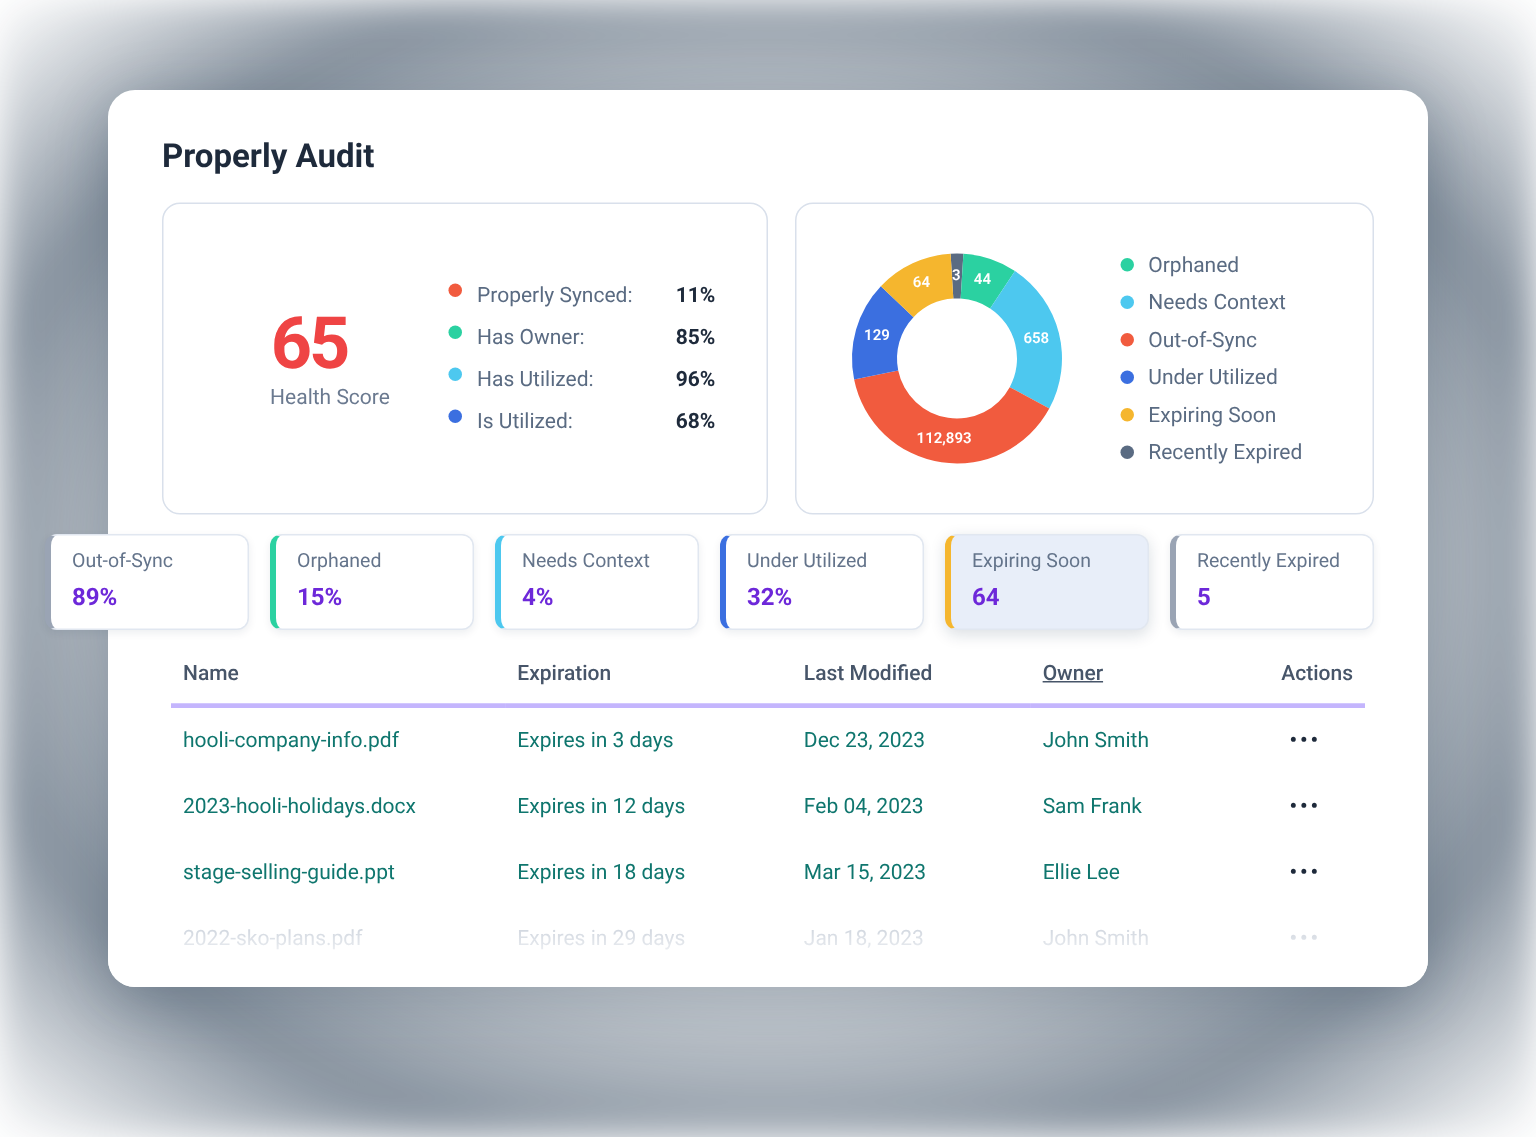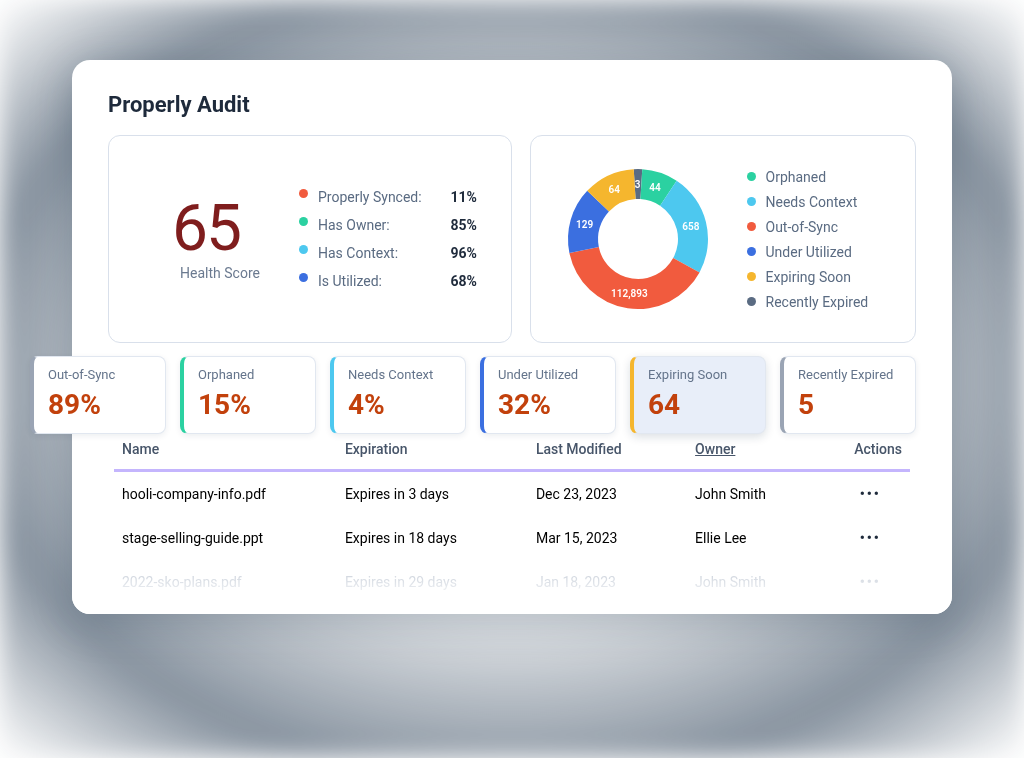--- a/index.html
+++ b/index.html
@@ -36,21 +36,21 @@
     border: 1px solid #d9e0eb;
     border-radius: 12px;
     padding: 18px 22px;
     display: flex;
     flex: 1;
   }
   .health-left {
     display:flex; flex-direction:column; align-items:center; justify-content:center;
     width: 150px;
   }
-  .health-score { font-size: 64px; font-weight: 400; color: #7f1d1d; line-height: 1; letter-spacing: -2px; }
+  .health-score { font-size: 48px; font-weight: 700; color: #ef4444; line-height: 1; letter-spacing: -2px; }
   .health-label { font-size: 14px; color: #6b7a90; margin-top: 4px; margin-left: 28px; }
   .metrics {
     display:flex; flex-direction:column; gap: 12px;
     justify-content:center; margin-left: 18px; flex:1;
   }
   .metric-row { display:flex; align-items:flex-start; font-size: 14px; color:#5a6b82;}
   .dot { width:9px; height:9px; border-radius:50%; margin-right:10px; flex-shrink:0;}
   .metric-name { flex:1; }
   .metric-val { font-weight:700; color:#1e2a3b; width:38px; text-align:left;}
 
@@ -75,29 +75,29 @@
     border: 1px solid #e1e7f0;
     border-radius: 8px;
     padding: 10px 14px 12px 14px;
     min-width: 136px;
     box-shadow: 0 2px 6px rgba(16,39,64,0.08);
     border-left-width: 4px;
     cursor: pointer;
   }
   .tab.active { background: #e8eef9; box-shadow: 0 3px 10px rgba(16,39,64,0.15); }
   .tab-label { font-size: 13px; color:#64748b; margin-bottom: 6px; white-space:nowrap;}
-  .tab-value { font-size: 28px; font-weight:700; color:#c2410c; }
+  .tab-value { font-size: 16px; font-weight:700; color:#6d28d9; }
 
   .table-wrap { margin-top: 86px; padding: 0 6px 0 6px; }
   table { width:100%; border-collapse: collapse; }
   thead th {
     text-align:left; font-size:14px; font-weight:500; color:#475569;
     padding: 12px 8px; border-bottom: 3px solid #c4b5fd;
   }
-  tbody td { font-size:14px; color:#000000; padding: 14px 8px; }
+  tbody td { font-size:14px; color:#0f766e; padding: 14px 8px; }
   tbody tr.faded td { color:#aeb8c7; }
   .actions-cell { text-align:center; color:#1e2a3b; font-weight:700; letter-spacing:2px; cursor:pointer; font-size:14px;}
 
   .col-name    { width: 28%; }
   .col-exp     { width: 24%; }
   .col-mod     { width: 20%; }
   .col-owner   { width: 18%; text-decoration: underline; }
   .col-actions { width: 10%; text-align:right;}
 
   .bottom-fade {
@@ -128,21 +128,21 @@
             <span class="metric-name">Properly Synced:</span>
             <span class="metric-val">11%</span>
           </div>
           <div class="metric-row">
             <span class="dot" style="background:#2bd1a1"></span>
             <span class="metric-name">Has Owner:</span>
             <span class="metric-val">85%</span>
           </div>
           <div class="metric-row">
             <span class="dot" style="background:#4dc8ef"></span>
-            <span class="metric-name">Has Context:</span>
+            <span class="metric-name">Has Utilized:</span>
             <span class="metric-val">96%</span>
           </div>
           <div class="metric-row">
             <span class="dot" style="background:#3b6fe0"></span>
             <span class="metric-name">Is Utilized:</span>
             <span class="metric-val">68%</span>
           </div>
         </div>
     </div>
 
@@ -199,20 +199,27 @@
         </thead>
       <tbody id="tbody">
           <tr>
             <td>hooli-company-info.pdf</td>
             <td>Expires in 3 days</td>
             <td>Dec 23, 2023</td>
             <td>John Smith</td>
             <td class="actions-cell">•••</td>
           </tr>
           <tr>
+            <td>2023-hooli-holidays.docx</td>
+            <td>Expires in 12 days</td>
+            <td>Feb 04, 2023</td>
+            <td>Sam Frank</td>
+            <td class="actions-cell">•••</td>
+          </tr>
+          <tr>
             <td>stage-selling-guide.ppt</td>
             <td>Expires in 18 days</td>
             <td>Mar 15, 2023</td>
             <td>Ellie Lee</td>
             <td class="actions-cell">•••</td>
           </tr>
           <tr class="faded">
             <td>2022-sko-plans.pdf</td>
             <td>Expires in 29 days</td>
             <td>Jan 18, 2023</td>

